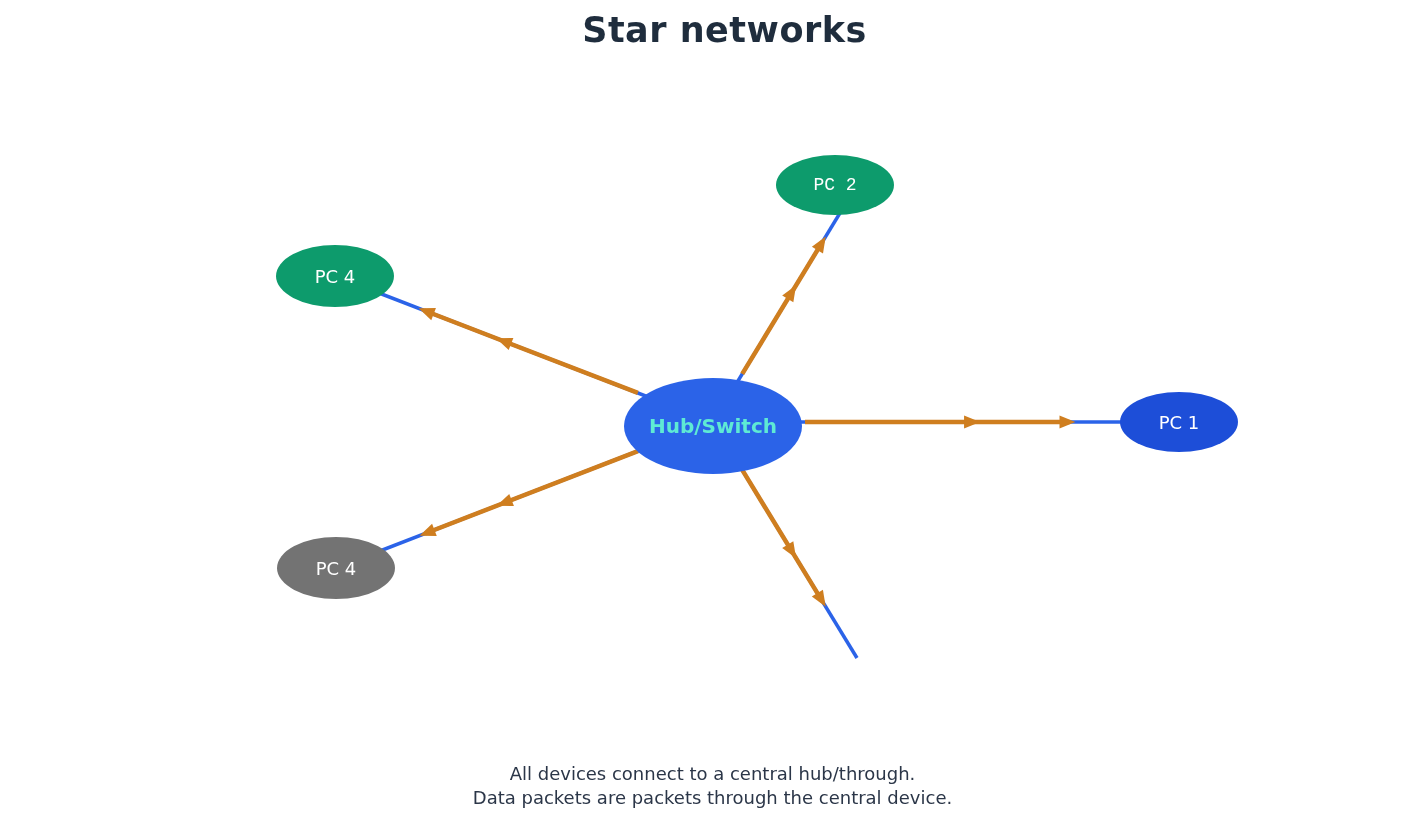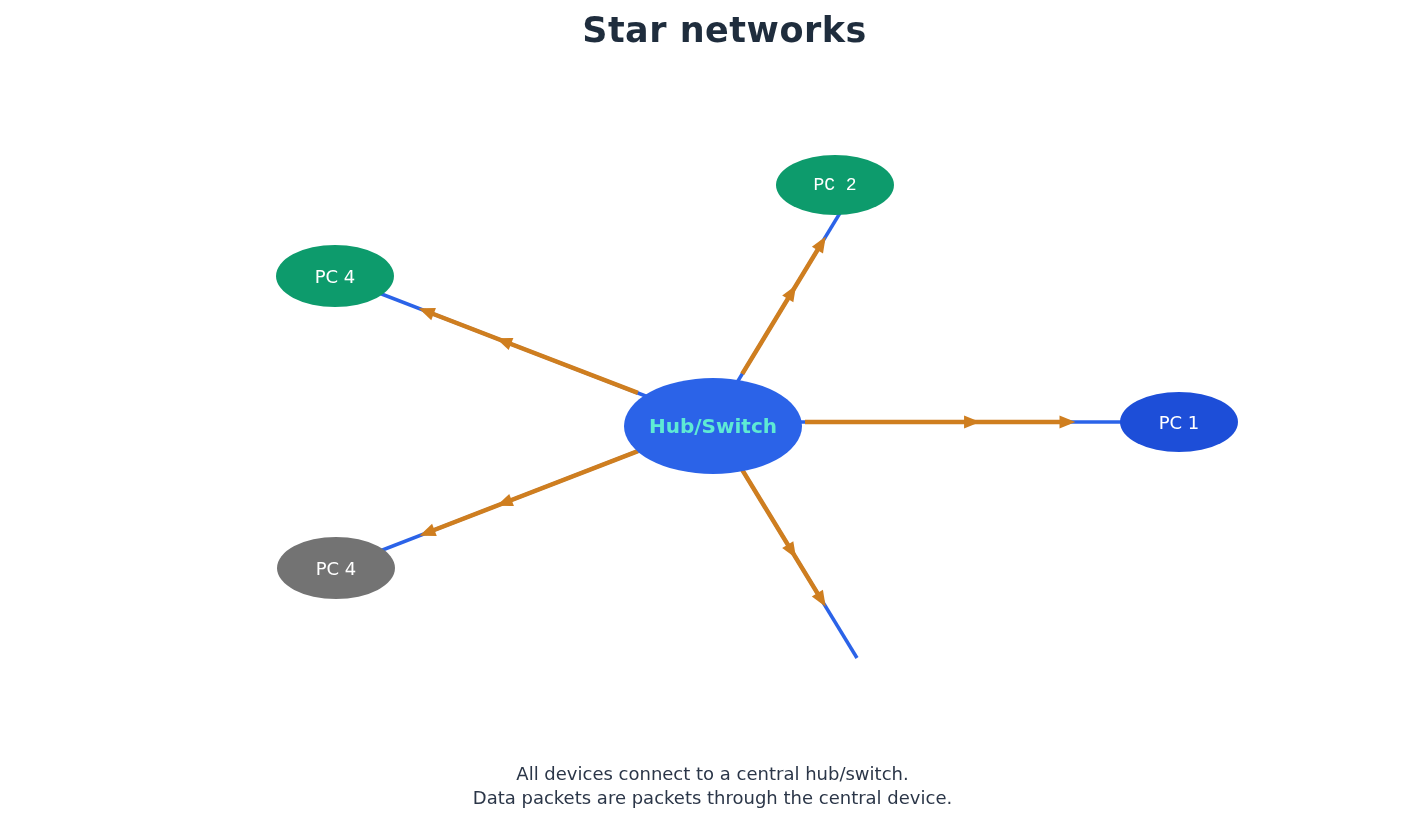--- a/index.html
+++ b/index.html
@@ -105,17 +105,17 @@
     <span>PC 2</span>
   </div>
   <div class="node pc" style="left: 335px; top: 276px; width: 118px; height: 62px; background: rgb(13, 155, 108); color: rgb(255, 255, 255);">
     <span>PC 4</span>
   </div>
   <div class="node pc" style="left: 336px; top: 568px; width: 118px; height: 62px; background: #737373; color: rgb(255, 255, 255);">
     <span>PC 4</span>
   </div>
 
   <div class="caption" style="color: rgb(43, 54, 72);">
-    <div>All devices connect to a central hub/switch.</div>
+    <div>All devices connect to a central hub/through.</div>
     <div>Data packets are packets through the central device.</div>
   </div>
 
 </div>
 
 </body></html>

